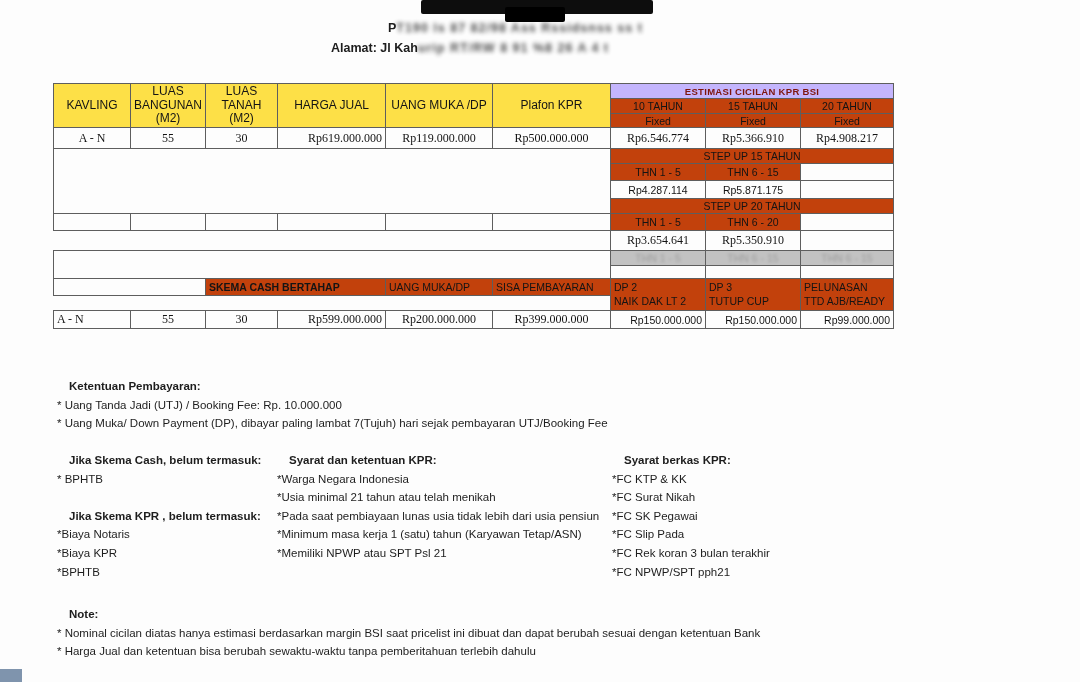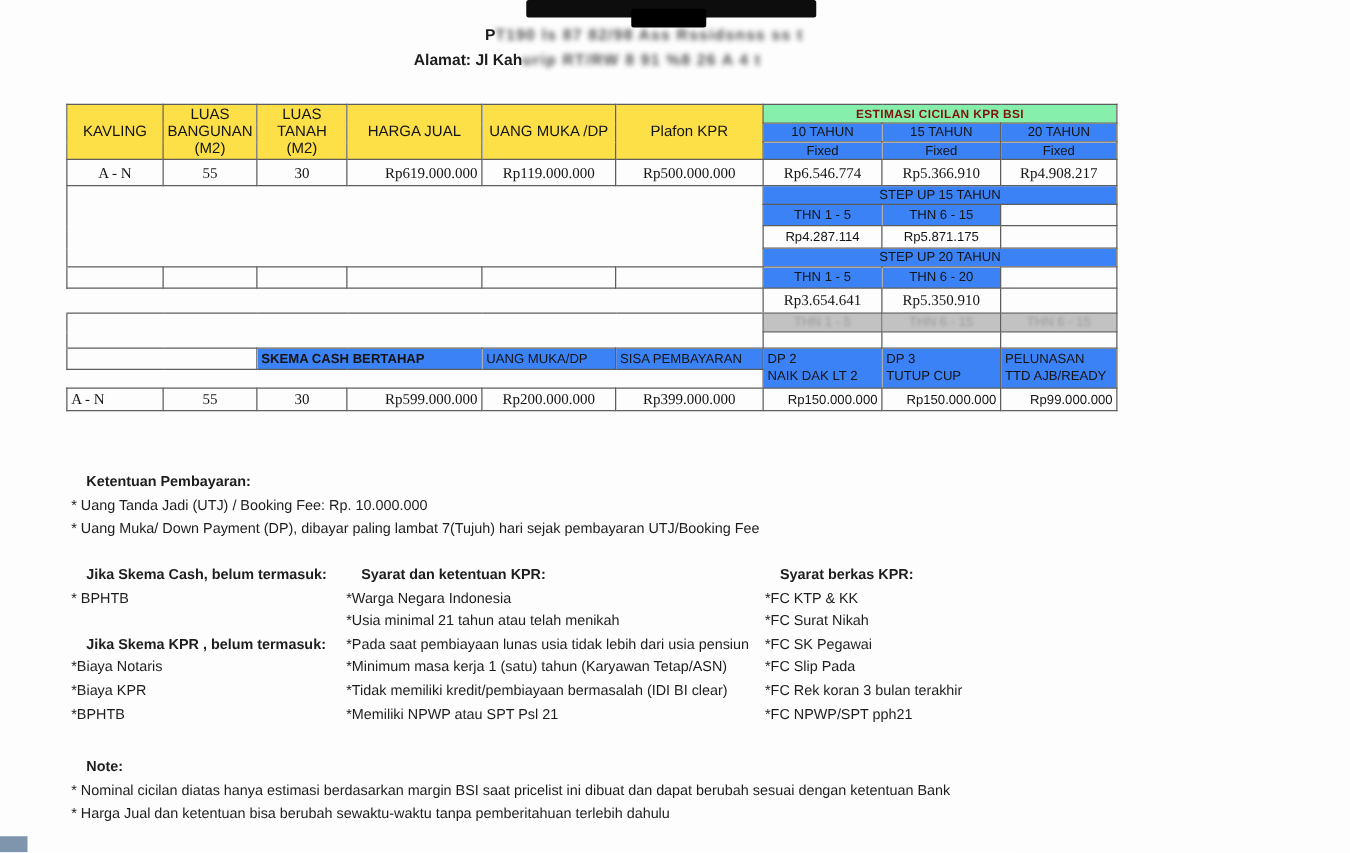--- a/index.html
+++ b/index.html
@@ -18,22 +18,22 @@
   .scribble { filter:blur(2.2px); opacity:.8; letter-spacing:1px; }
 
   
   table.price {
     position:absolute; left:53px; top:83px; width:840px;
     border-collapse:collapse; table-layout:fixed; font-size:10.5px; color:#141414;
   }
   table.price td { padding:0 3px; overflow:hidden; white-space:nowrap; vertical-align:middle; text-align:center; }
   .b    { border:1px solid #5e5e5e; }
   .hdr  { background:#fde047; white-space:normal !important; line-height:1.12; font-size:12px; }
-  .red  { background:#86efac; color:#7e150c; font-weight:bold; font-size:9.5px; letter-spacing:.3px; }
-  .gray { background:#3b82f6; }
+  .red  { background:#c4b5fd; color:#7e150c; font-weight:bold; font-size:9.5px; letter-spacing:.3px; }
+  .gray { background:#c2410c; }
   .ghost { background:#c2c2c2; }
   .ghost span { filter:blur(1.4px); opacity:.35; color:#555; }
   .blank { border:none; }
   .bl    { border-left:1px solid #5e5e5e; }
   .strip { border:none; border-top:1px solid #5e5e5e; border-bottom:1px solid #5e5e5e; }
   .serif { font-family:"Liberation Serif", serif; font-size:12px; }
   .ra { text-align:right !important; }
   .la { text-align:left !important; }
   .bold { font-weight:bold;margin-left:28px; }
   .two-line { line-height:1.3; }
@@ -200,21 +200,20 @@
     <div>*Biaya KPR</div>
     <div>*BPHTB</div>
   </div>
 
   <div class="sec" style="left:277px; top:451px;">
     <div class="h">Syarat dan ketentuan KPR:</div>
     <div>*Warga Negara Indonesia</div>
     <div>*Usia minimal 21 tahun atau telah menikah</div>
     <div>*Pada saat pembiayaan lunas usia tidak lebih dari usia pensiun</div>
     <div>*Minimum masa kerja 1 (satu) tahun (Karyawan Tetap/ASN)</div>
-    <div>*Tidak memiliki kredit/pembiayaan bermasalah (IDI BI clear)</div>
     <div>*Memiliki NPWP atau SPT Psl 21</div>
   </div>
 
   <div class="sec" style="left:612px; top:451px;">
     <div class="h">Syarat berkas KPR:</div>
     <div>*FC KTP &amp; KK</div>
     <div>*FC Surat Nikah</div>
     <div>*FC SK Pegawai</div>
     <div>*FC Slip Pada</div>
     <div>*FC Rek koran 3 bulan terakhir</div>

